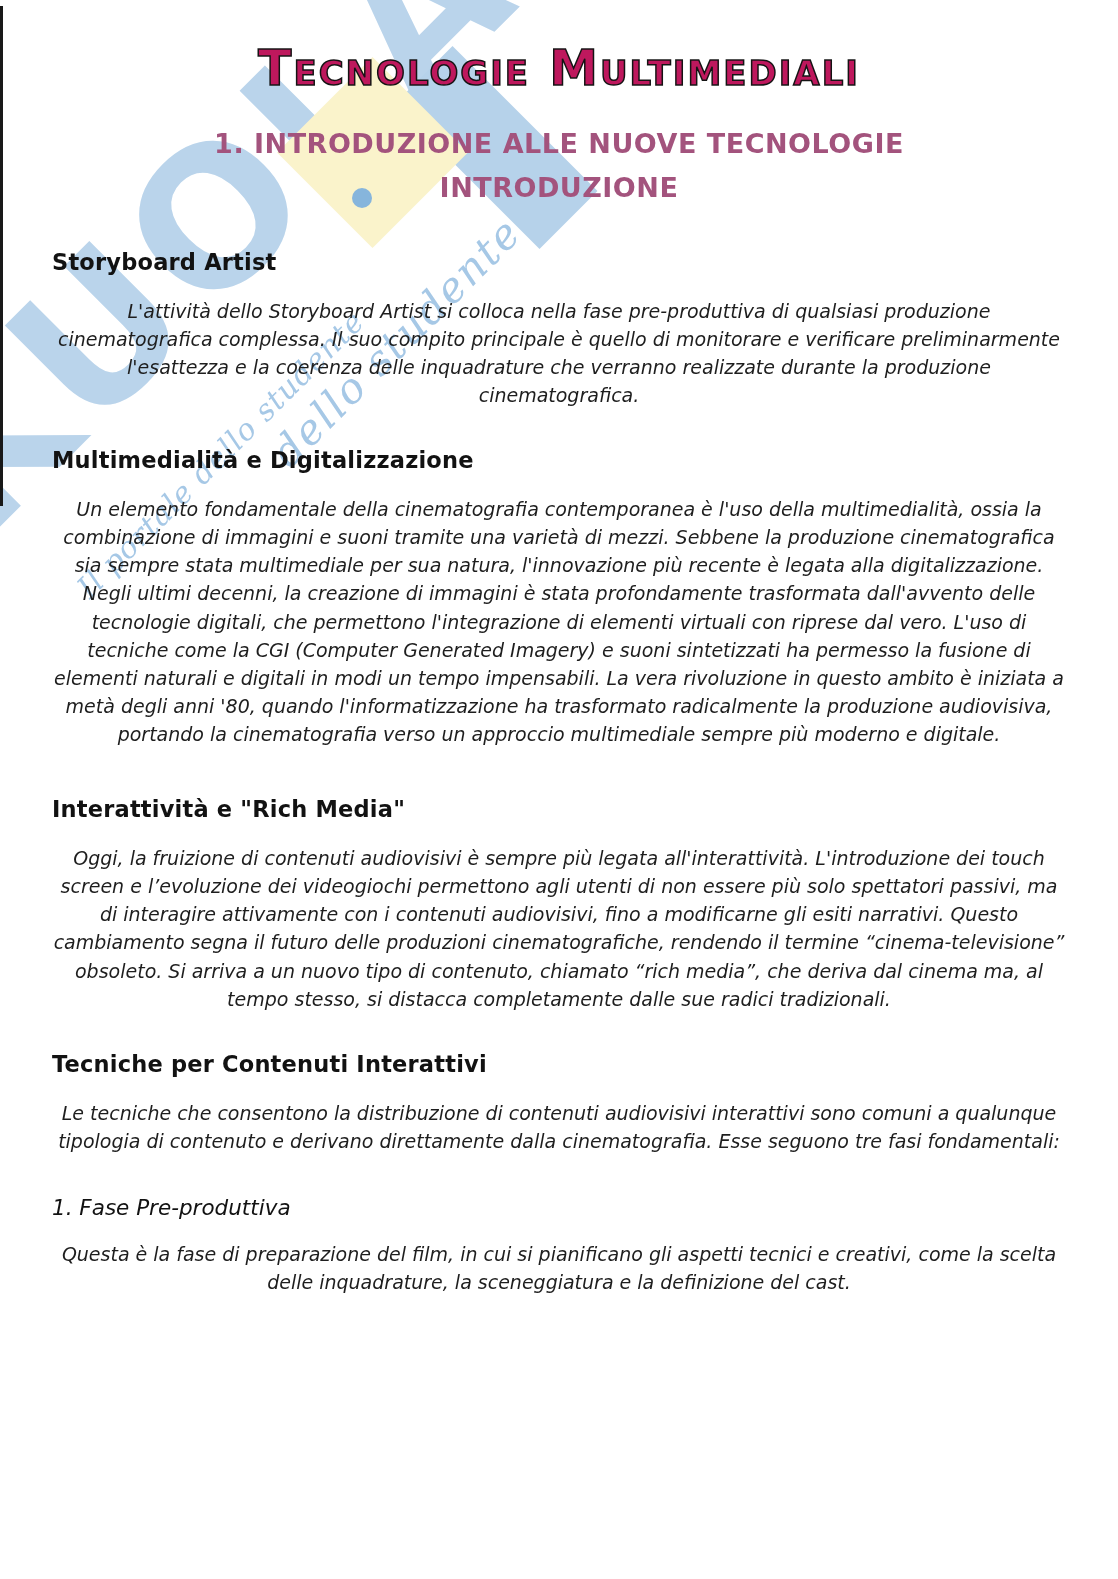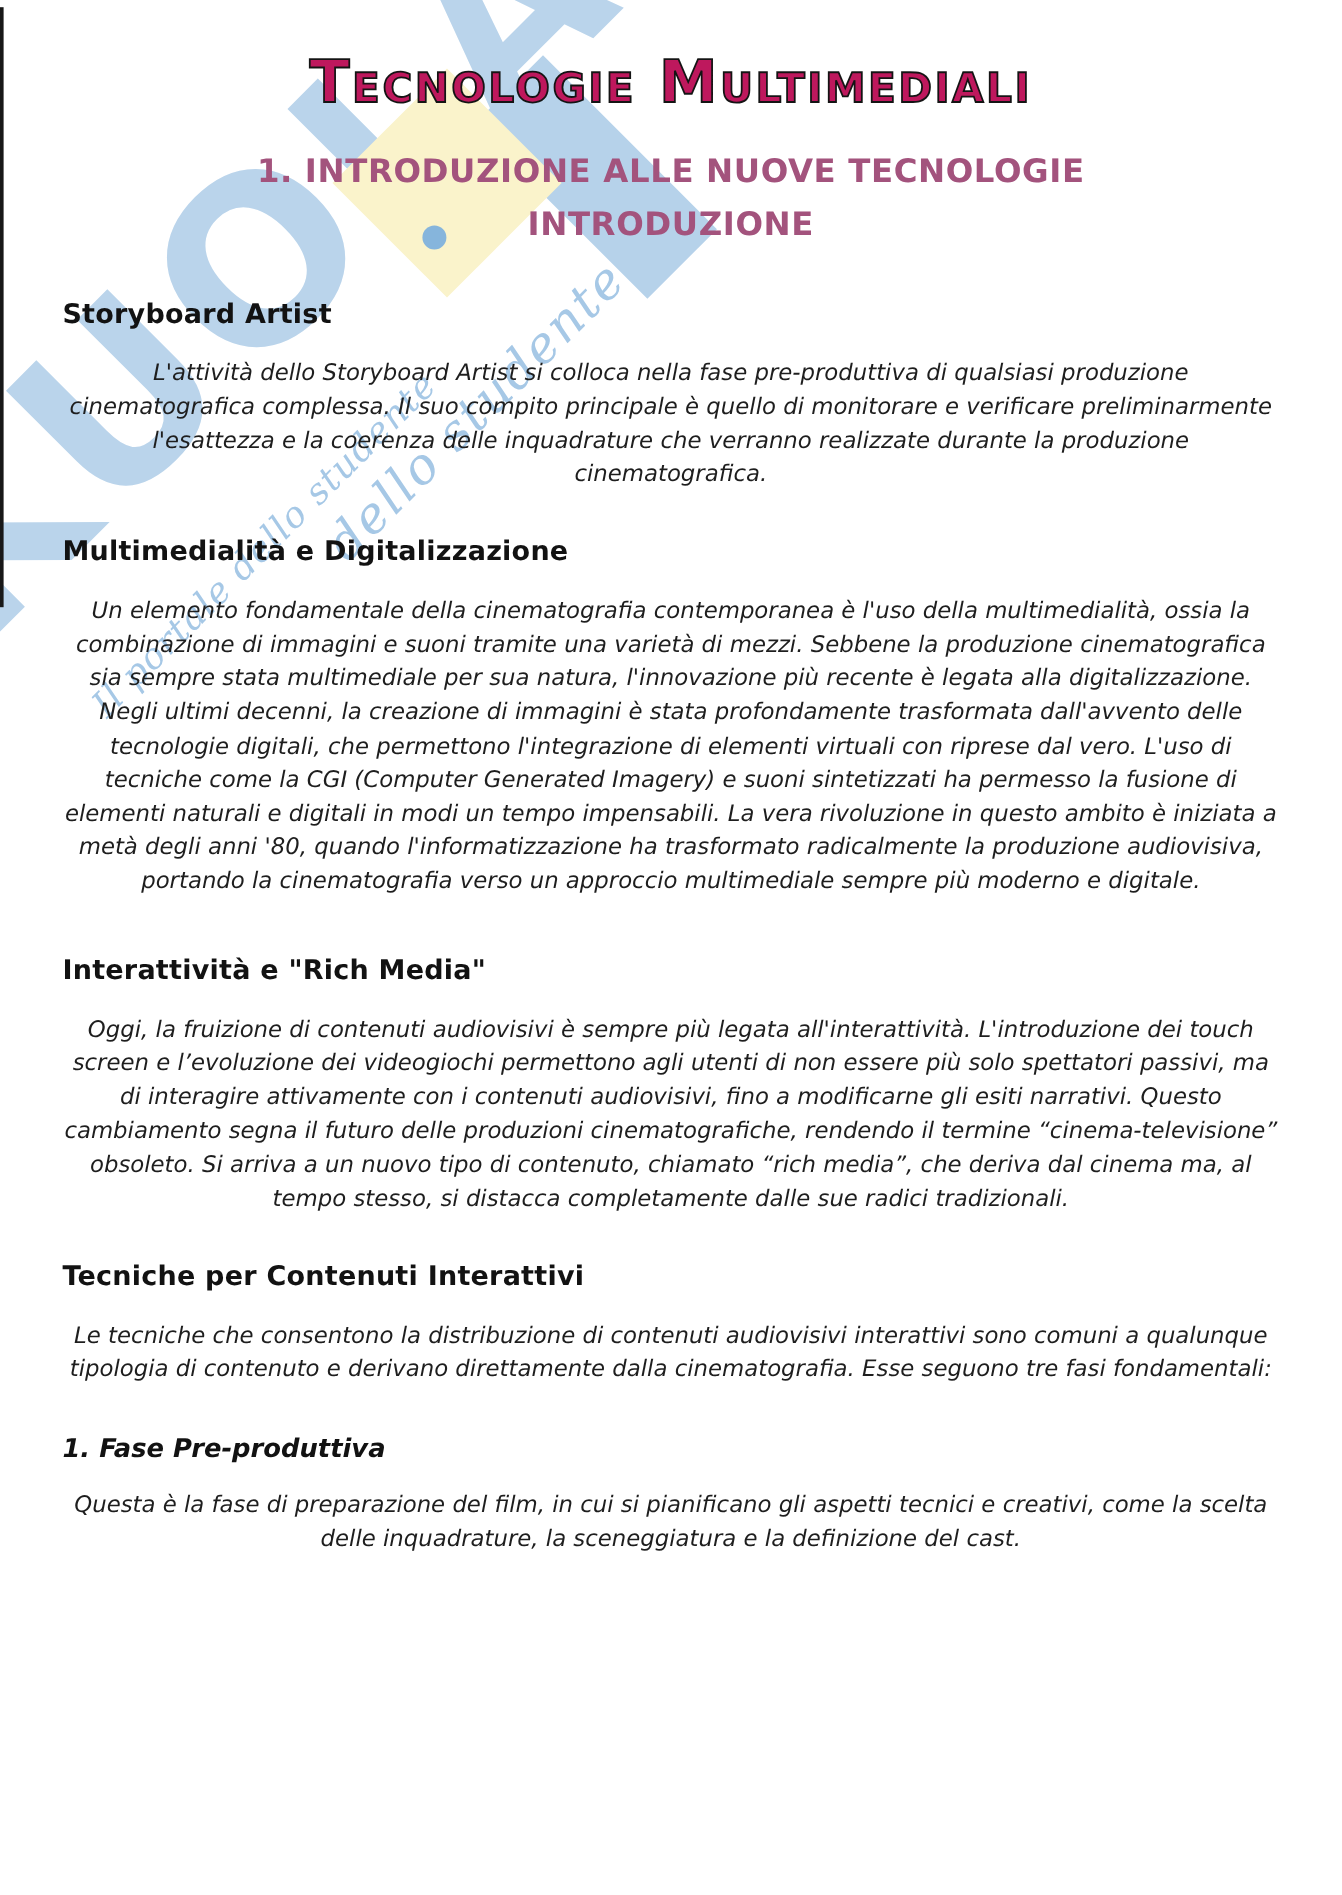--- a/index.html
+++ b/index.html
@@ -68,21 +68,21 @@
     letter-spacing:0.2px;
   }
   .sec-3 .sec-heading { margin-top:48px; }
   .body-par {
     margin:0; font-size:19px; line-height:1.48; color:#1e1e1e;
     text-align:center;
     font-style:italic;
   }
   .sub-heading {
     margin:40px 0 20px;
-    font-size:21.5px; font-weight:bold; font-style:italic; color:#121212;
+    font-size:21.5px; font-weight:normal; font-style:italic; color:#121212;
   }
 </style>
 </head>
 <body>
 
 <div class="page">
 
   <div class="watermark">
     <div class="wm-letters">KUOLA</div>
     <div class="wm-band"></div>

